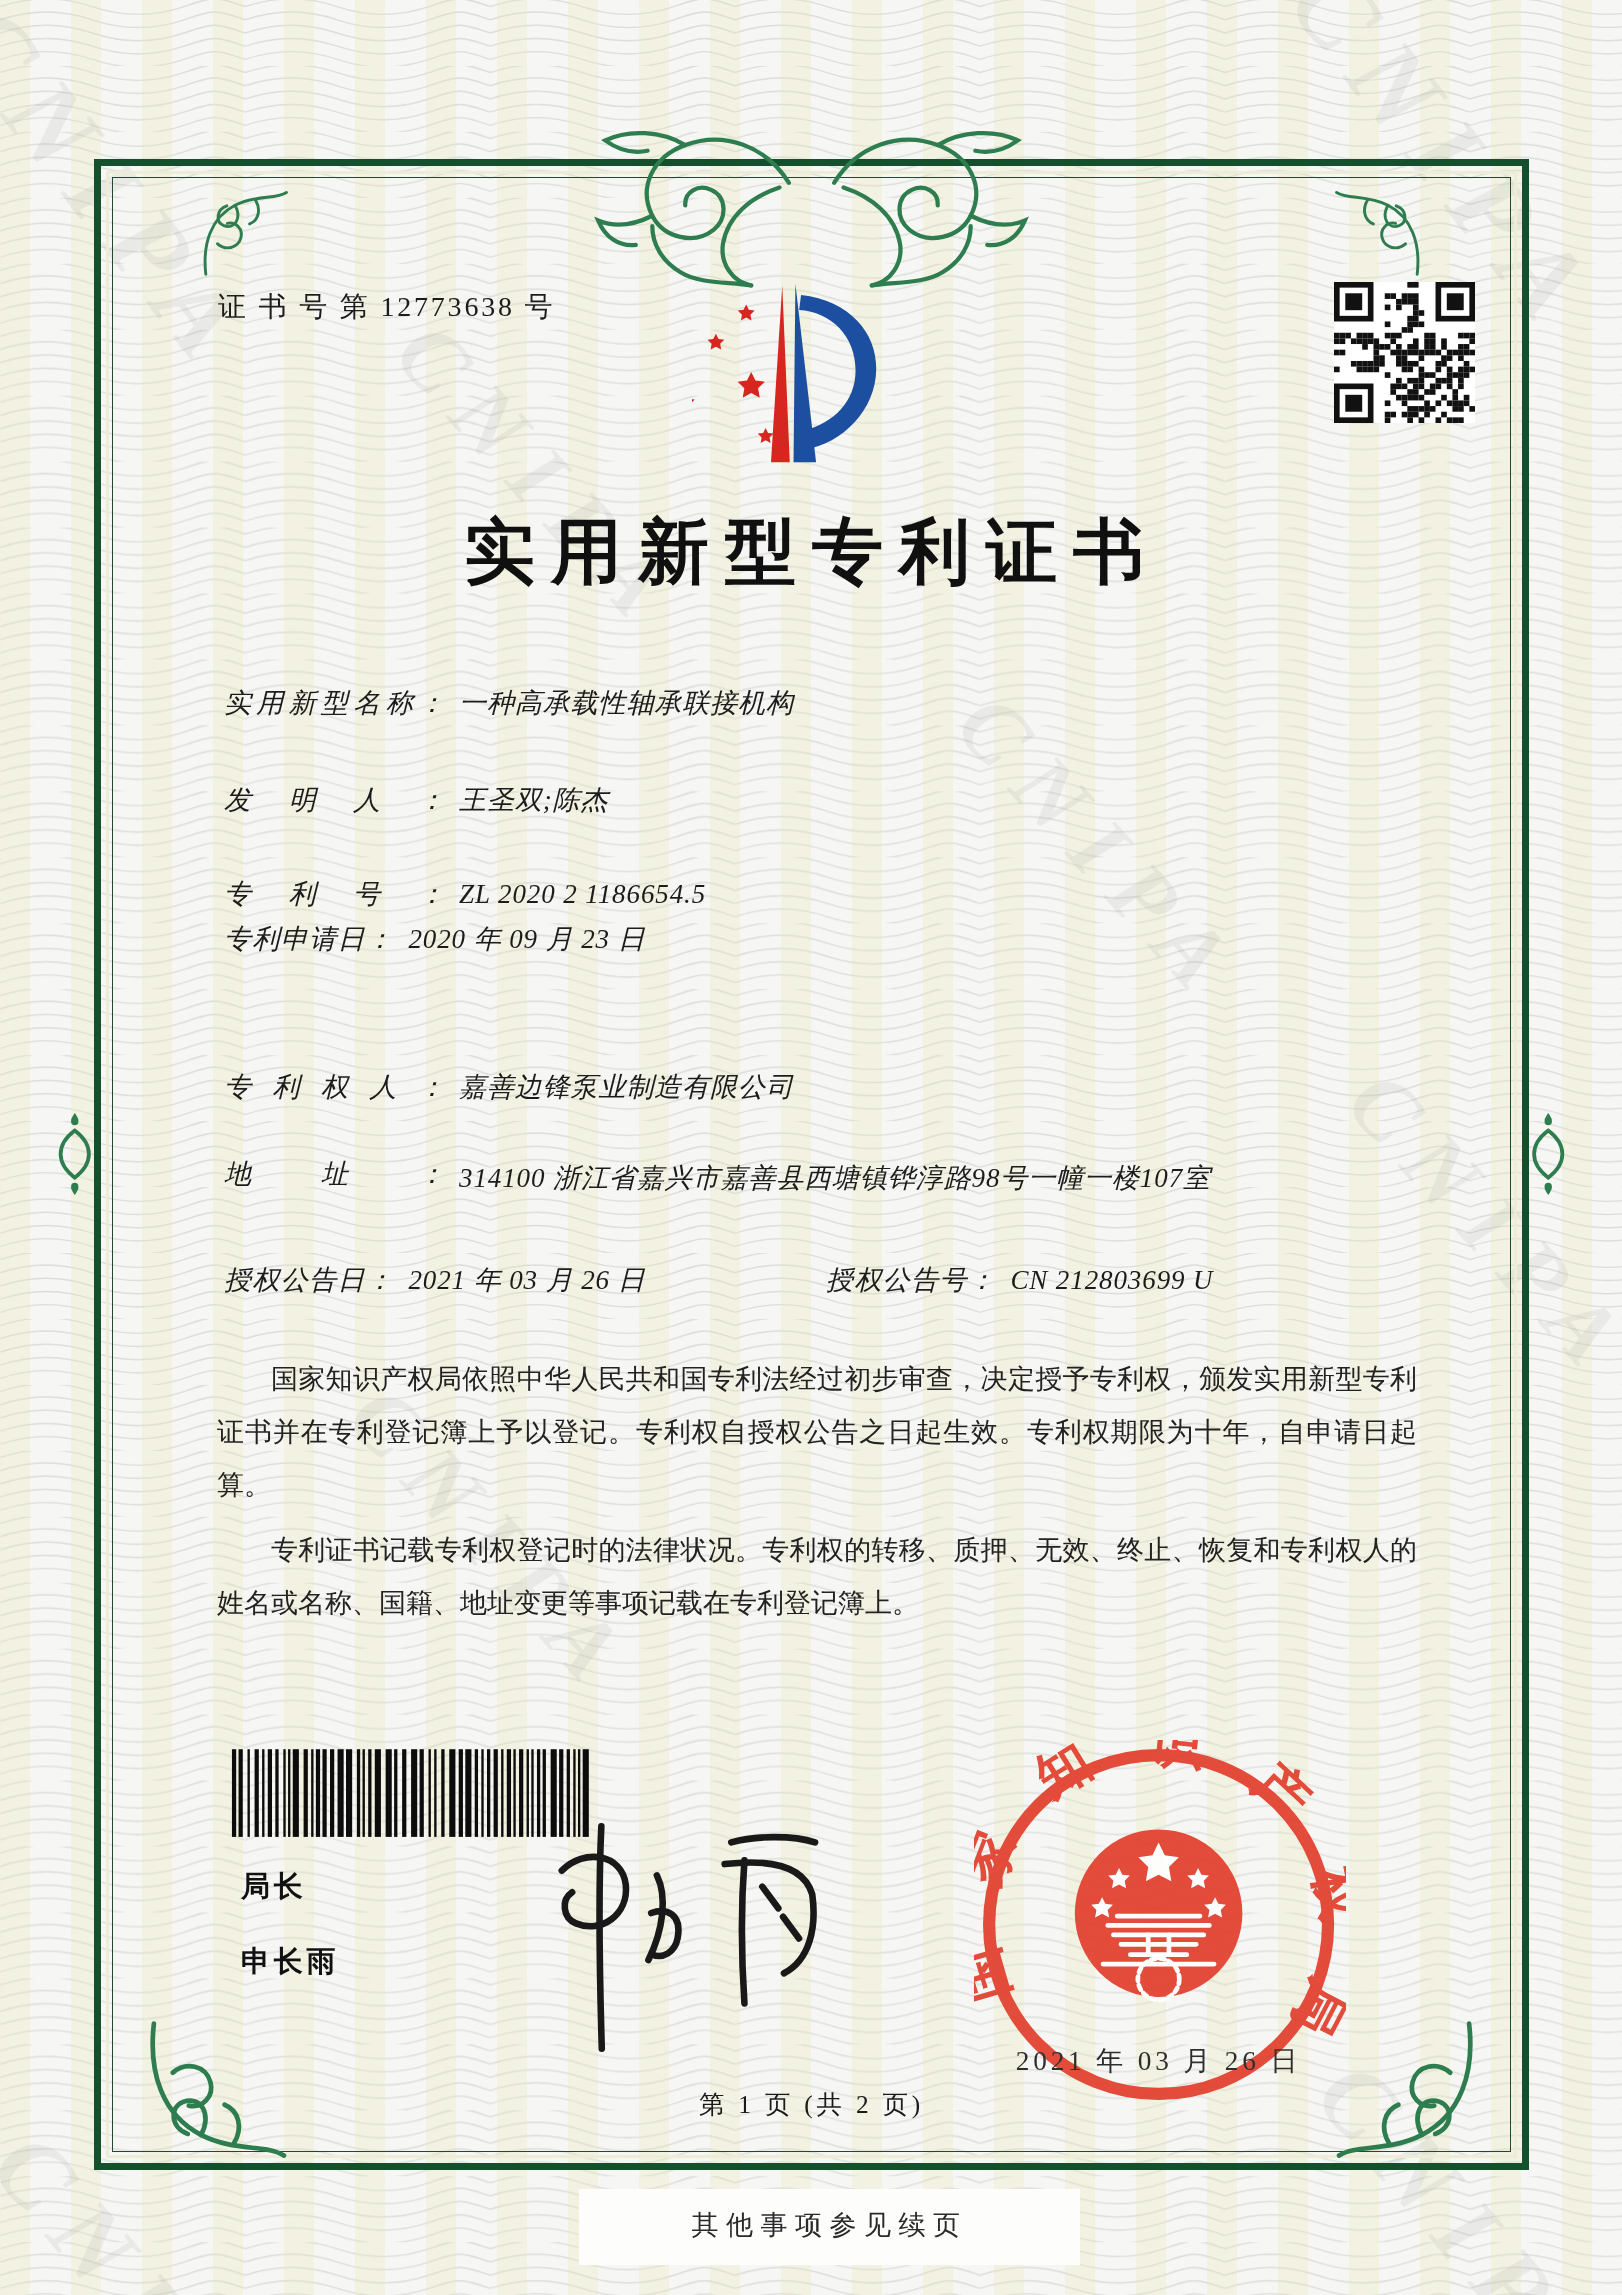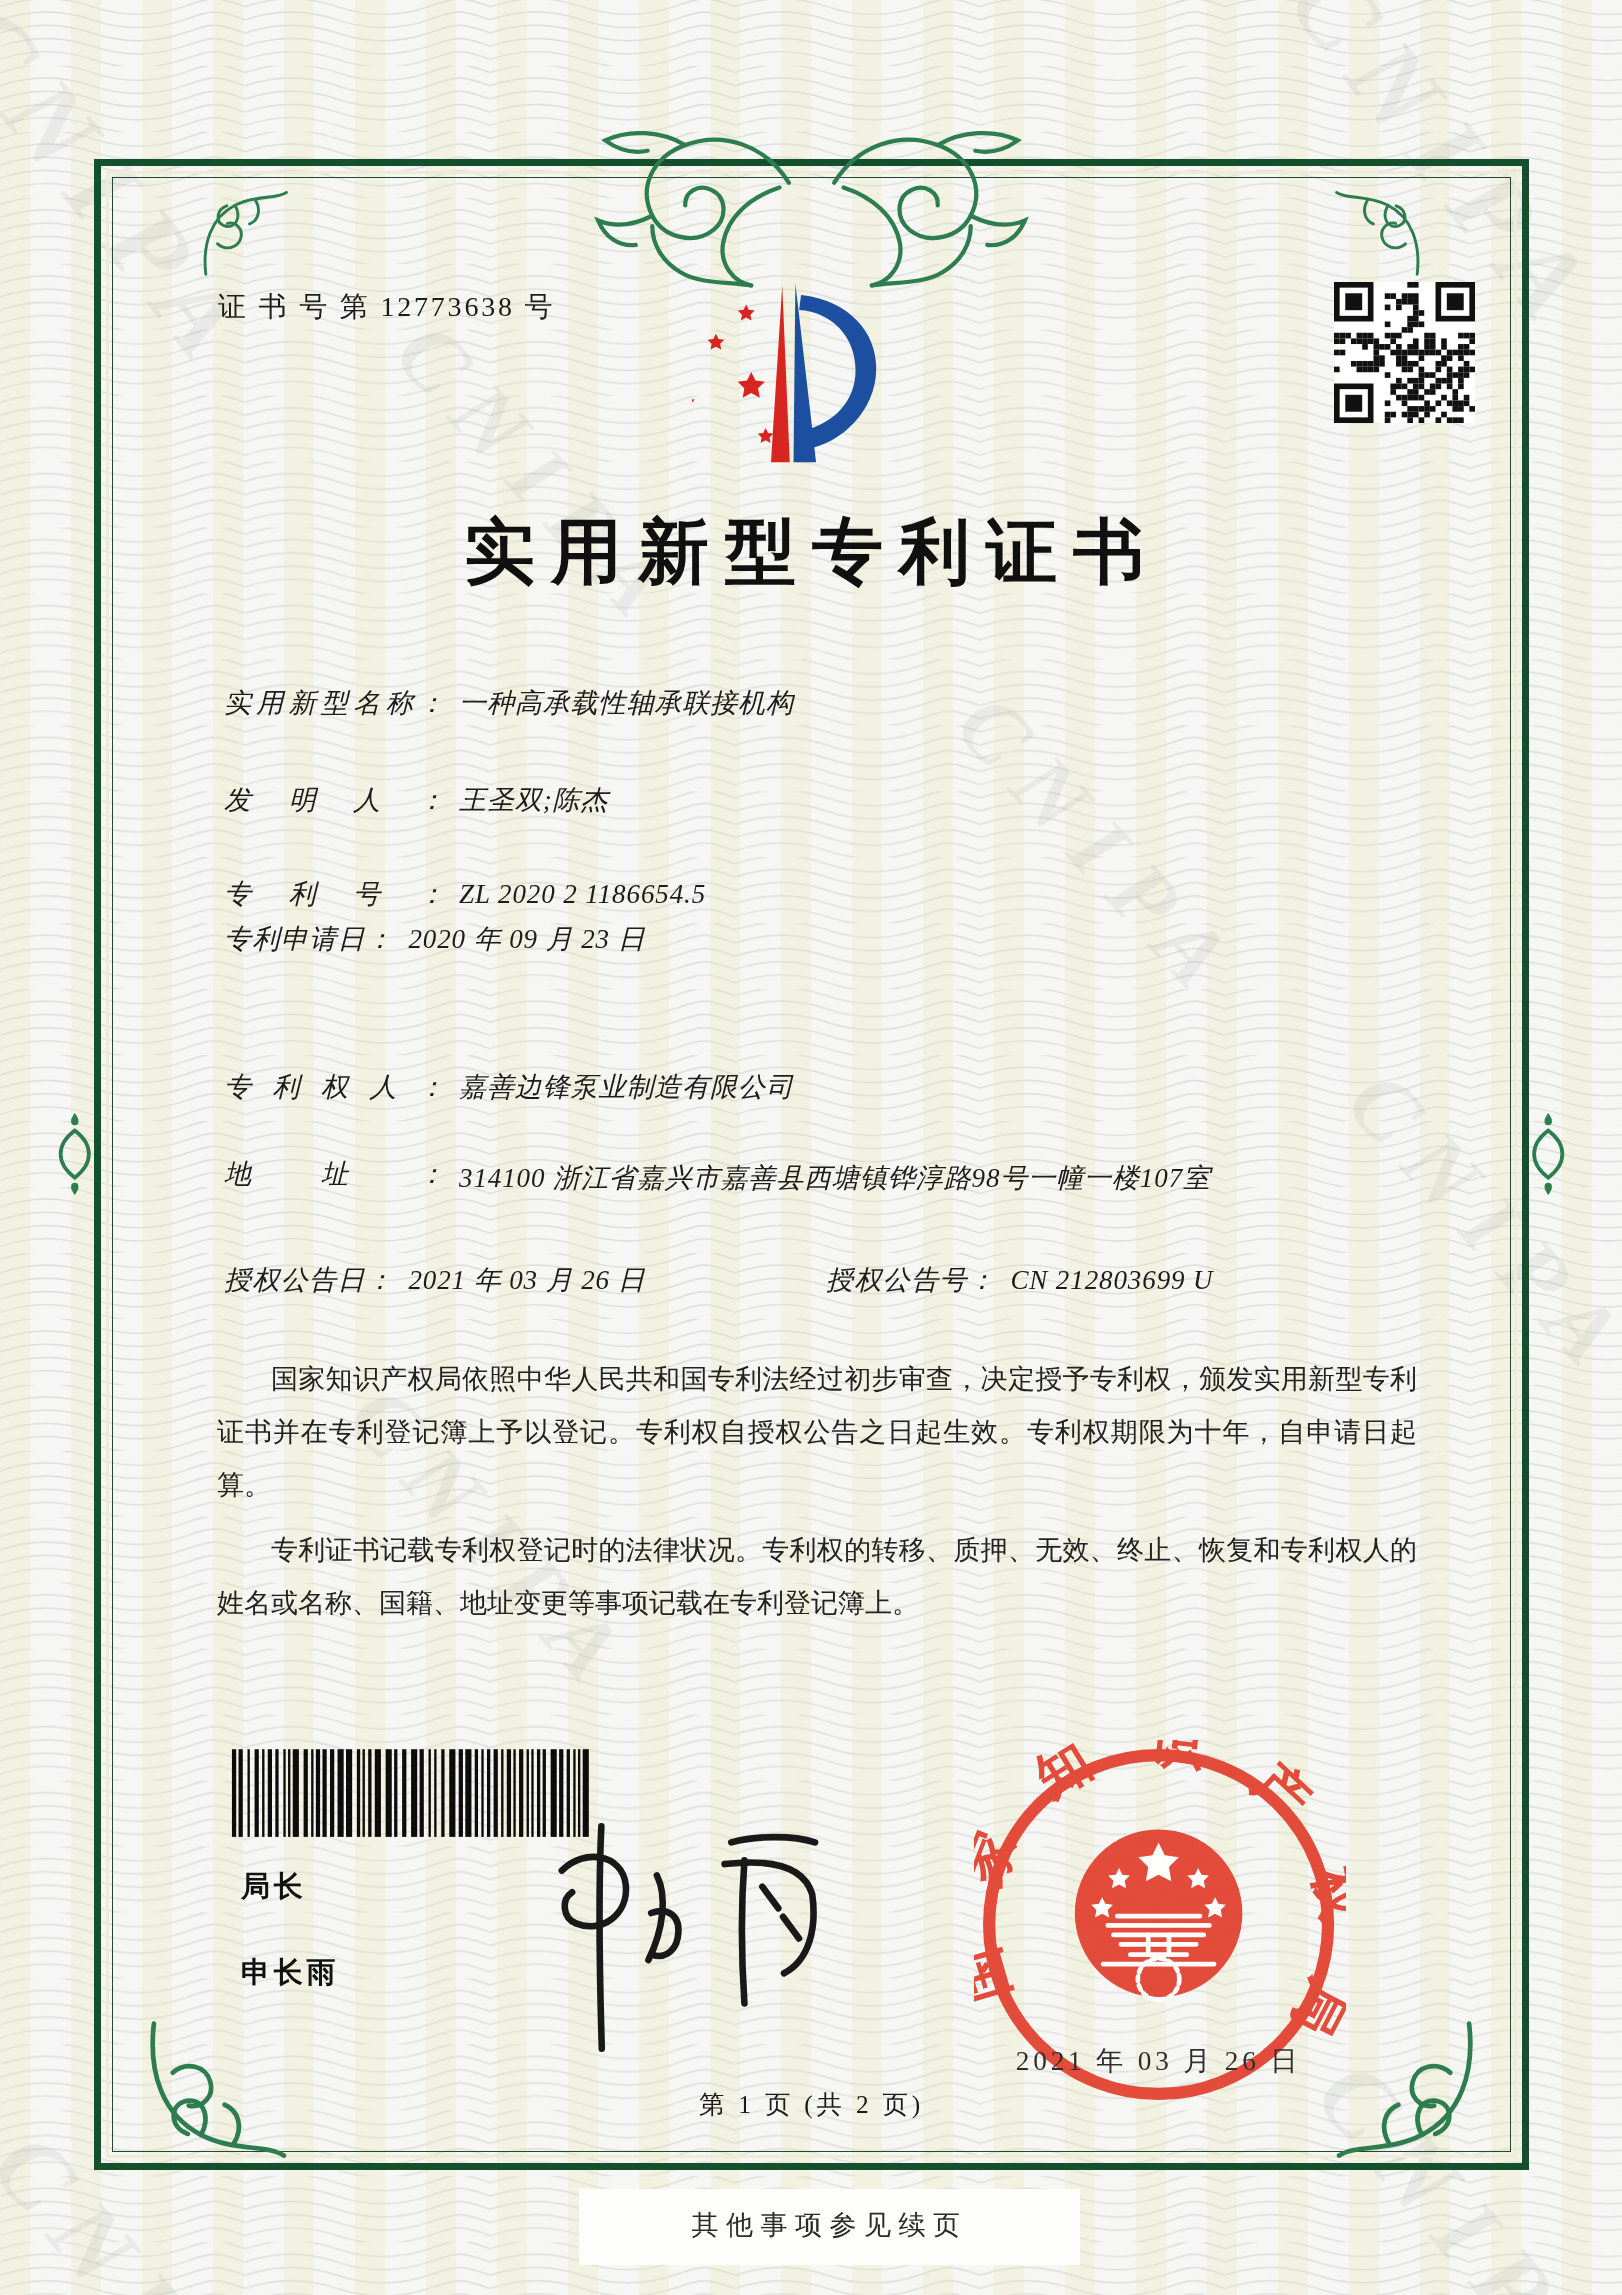--- a/index.html
+++ b/index.html
@@ -33,21 +33,21 @@
   .fvalue{margin-left:14px;letter-spacing:0.9px;}
   #row-address .fvalue{width:947px;line-height:1.75;}
   .subfield{display:flex;}
   #grant-no-group{position:absolute;left:602px;top:0;}
   #body-text{left:217px;top:1353px;width:1200px;font-size:27px;line-height:53px;
              text-align:justify;color:#222;}
   #body-text p{margin:0 0 12.3px 0;text-indent:2em;}
   #barcode{left:231px;top:1749px;}
   #officer{left:241px;top:1867px;font-family:Liberation Serif, serif;
            font-weight:600;font-size:29px;letter-spacing:3.8px;color:#111;}
-  #officer .officer-name{margin-top:46px;}
+  #officer .officer-name{margin-top:35px;}
   #signature{left:478px;top:1815px;}
   #seal{left:974px;top:1740px;z-index:7;}
   #page-footer{left:0;right:0;top:2088px;text-align:center;font-size:25.4px;letter-spacing:3.8px;color:#1a1a1a;}
   #bottom-box{left:579px;top:2189px;width:501px;height:76px;background:#fdfdfc;z-index:6;}
   #continuation-note{left:579px;top:2207px;width:501px;text-align:center;font-size:27px;
                      letter-spacing:7.5px;color:#2a2a2a;z-index:7;}
 </style>
 </head>
 <body>
 

